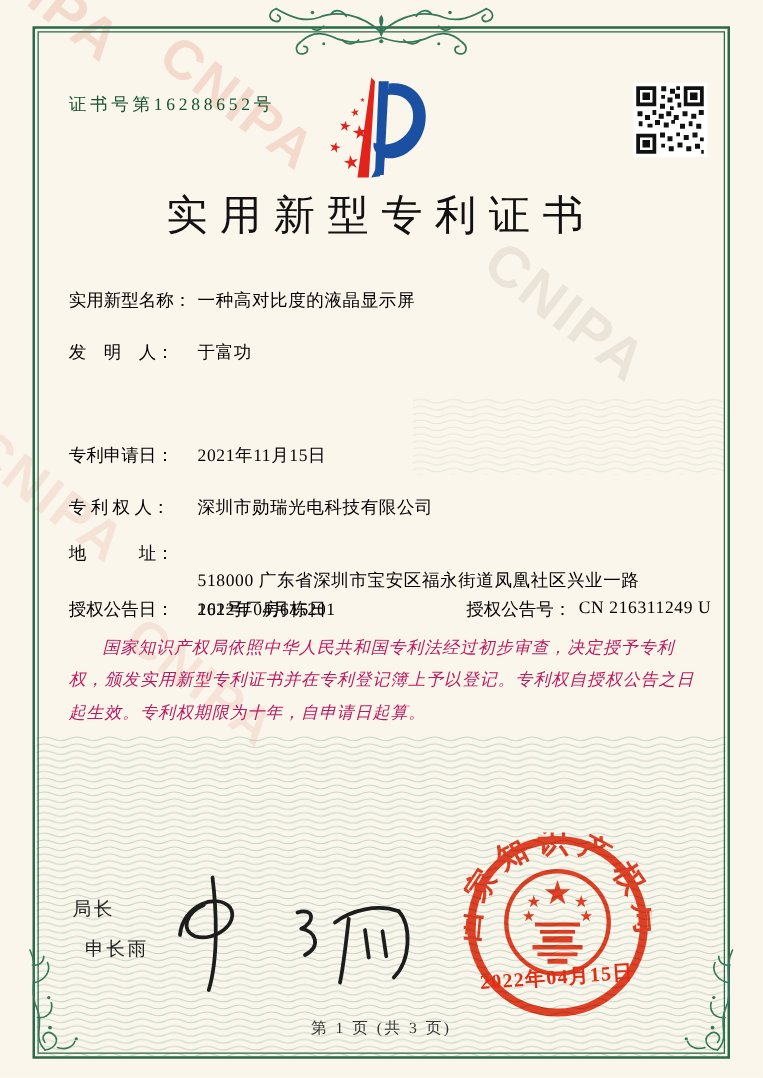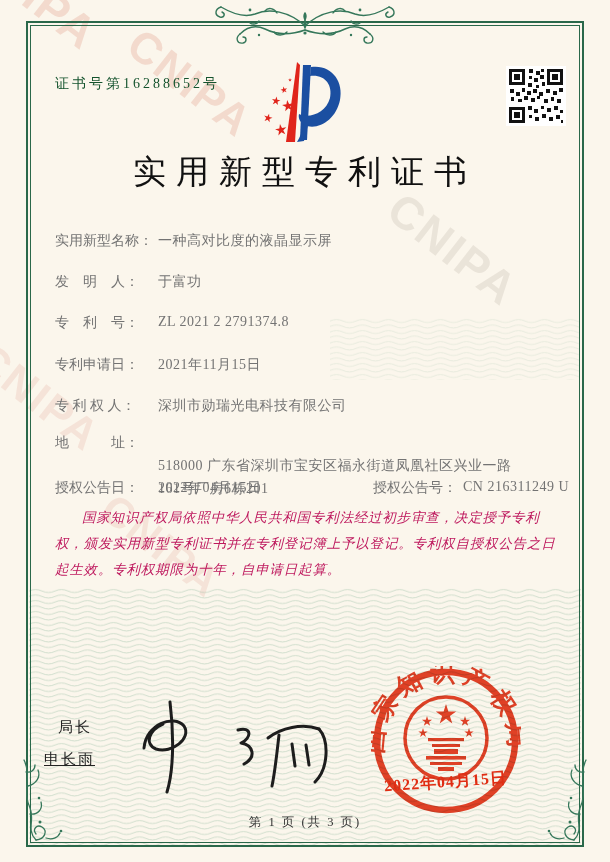--- a/index.html
+++ b/index.html
@@ -25,35 +25,35 @@
 
   
   .cert-no{position:absolute;left:55px;top:75px;font-size:14px;letter-spacing:3px;color:#14532d;}
   .logo{position:absolute;left:254px;top:58px;}
   .qr{position:absolute;left:506px;top:66px;}
 
   .doc-title{position:absolute;left:0;right:0;top:150px;text-align:center;
              font-size:33px;font-weight:normal;letter-spacing:10px;color:#111;}
 
   
-  .row{position:absolute;left:55px;right:40px;font-size:14px;color:#737373;}
+  .row{position:absolute;left:55px;right:40px;font-size:14px;color:#000000;}
   .row .lbl{display:inline-block;width:103px;vertical-align:top;white-space:pre;}
   .row .val{display:inline-block;vertical-align:top;letter-spacing:.5px;}
   .addr .val{width:366px;line-height:1.65;margin-top:20px;}
   .g-lbl{position:absolute;left:318px;top:0;white-space:pre;}
   .g-val{position:absolute;left:408px;top:0;letter-spacing:.5px;}
 
   
   .body-text{position:absolute;left:55px;right:52px;top:505px;z-index:1;}
   .body-text p{margin:0 0 3px 0;font-size:13.5px;line-height:1.92;text-indent:2em;
                letter-spacing:.8px;font-style:italic;color:#be185d;}
 
   
   .sign-title{position:absolute;left:58px;top:718px;font-size:15px;letter-spacing:2px;z-index:2;}
-  .sign-name{position:absolute;left:44px;top:750px;font-size:15px;letter-spacing:2px;z-index:2;text-decoration:underline;}
+  .sign-name{position:absolute;left:68px;top:750px;font-size:15px;letter-spacing:2px;z-index:2;}
   .signature{position:absolute;left:118px;top:688px;z-index:2;}
 
   
   .seal{position:absolute;left:371px;top:666px;z-index:3;mix-blend-mode:multiply;}
   .seal-date{position:absolute;left:384px;top:772px;z-index:4;color:#e02d13;
              font-size:16px;letter-spacing:1px;transform:rotate(-4deg);font-weight:bold;}
 
   .footer{position:absolute;left:0;right:0;top:814px;text-align:center;
           font-size:12.5px;letter-spacing:2px;color:#333;z-index:2;}
 
@@ -204,23 +204,20 @@
   </svg>
 
   <div class="doc-title">实用新型专利证书</div>
 
   <div class="row" style="top:232px">
     <span class="lbl">实用新型名称：</span><span class="val">一种高对比度的液晶显示屏</span>
   </div>
   <div class="row" style="top:273px">
     <span class="lbl">发　明　人：</span><span class="val">于富功</span>
   </div>
-  <div class="row" style="top:314px">
-    <span class="lbl">专　利　号：</span><span class="val">ZL 2021 2 2791374.8</span>
-  </div>
   <div class="row" style="top:356px">
     <span class="lbl">专利申请日：</span><span class="val">2021年11月15日</span>
   </div>
   <div class="row" style="top:397px">
     <span class="lbl">专 利 权 人：</span><span class="val">深圳市勋瑞光电科技有限公司</span>
   </div>
   <div class="row addr" style="top:434px">
     <span class="lbl">地　　　址：</span><span class="val">518000 广东省深圳市宝安区福永街道凤凰社区兴业一路161号厂房6栋201</span>
   </div>
   <div class="row" style="top:479px">

